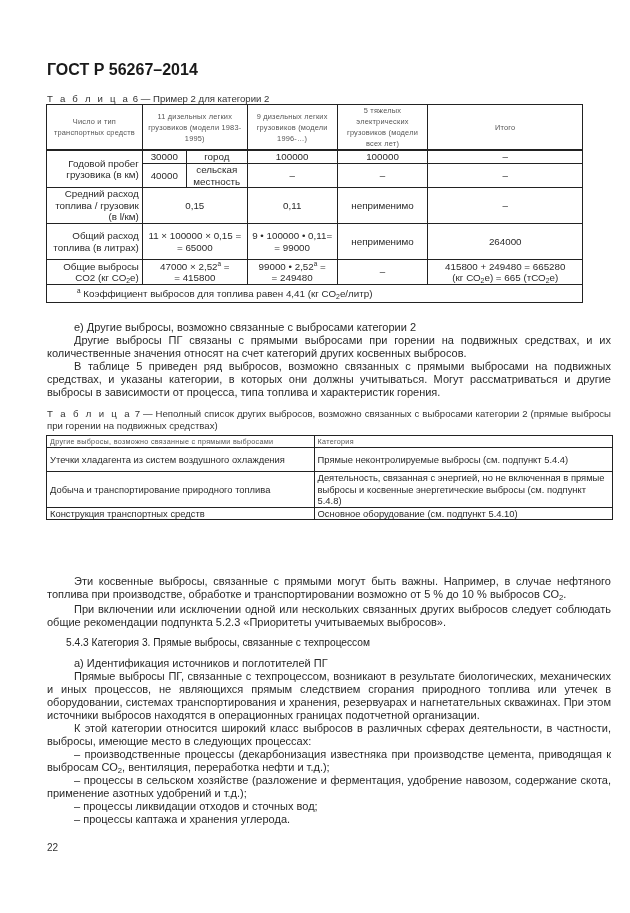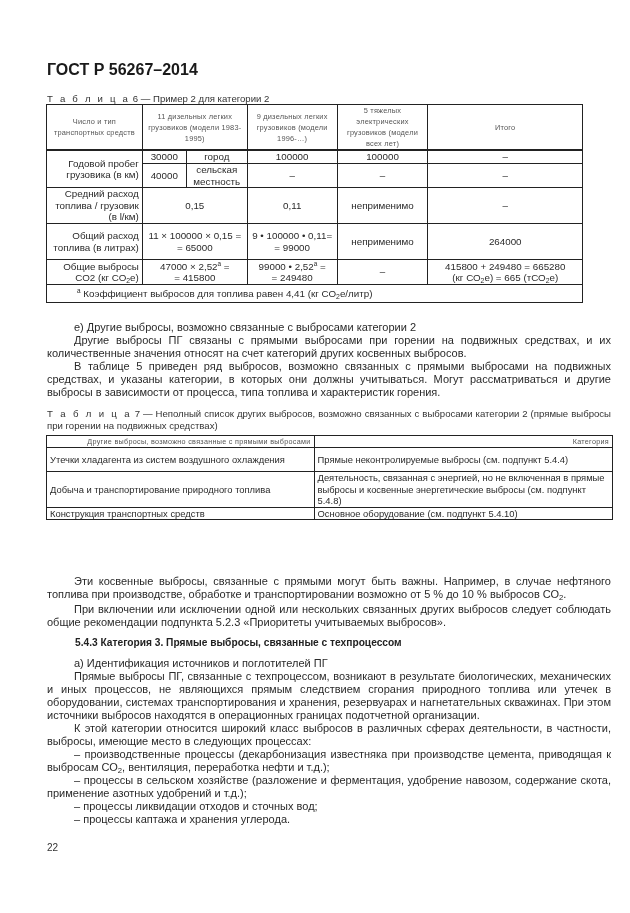--- a/index.html
+++ b/index.html
@@ -16,26 +16,26 @@
     
     #t6 { left: 46px; top: 104px; width: 537px; font-size: 9.8px; }
     #t6 th { font-size: 7.4px; color: #555; text-align: center; line-height: 11px; height: 43px; letter-spacing: 0.2px; }
     #t6 td { text-align: center; }
     #t6 td.lbl { text-align: right; margin-top: 39px; }
     #t6 tr.thick-top td { border-top: 2.5px solid #222; }
     #t6 td.foot { text-align: left; padding-left: 30px; height: 17px; }
 
     
     #t7 { left: 46px; top: 435px; width: 567px; font-size: 9.4px; }
-    #t7 th { font-size: 7.2px; color: #555; text-align: right; height: 11px; letter-spacing: 0.3px; line-height: 10px; }
+    #t7 th { font-size: 7.2px; color: #555; text-align: left; height: 11px; letter-spacing: 0.3px; line-height: 10px; }
     #t7 td { text-align: left; line-height: 11.4px; }
 
     .para { position: absolute; left: 47px; width: 564px; font-size: 11px; line-height: 12.9px; text-align: justify; color: #2a2a2a; }
     .ind { text-indent: 27px; }
-    .heading { position: absolute; left: 75px; font-size: 10.2px; font-weight: bold; color: #222; }
+    .heading { position: absolute; left: 66px; font-size: 10.2px; font-weight: normal; color: #222; }
     .pagenum { position: absolute; left: 47px; top: 842px; font-size: 10px; color: #333; }
     sub { font-size: 70%; vertical-align: -2px; line-height: 0; }
     sup { font-size: 65%; vertical-align: 4px; line-height: 0; }
   </style>
 </head>
 <body>
 
 <div class="doc-code">ГОСТ Р 56267–2014</div>
 
 <div class="caption" style="top:93px;"><span class="sp">Т а б л и ц а</span><span> 6 — Пример 2 для категории 2</span></div>

